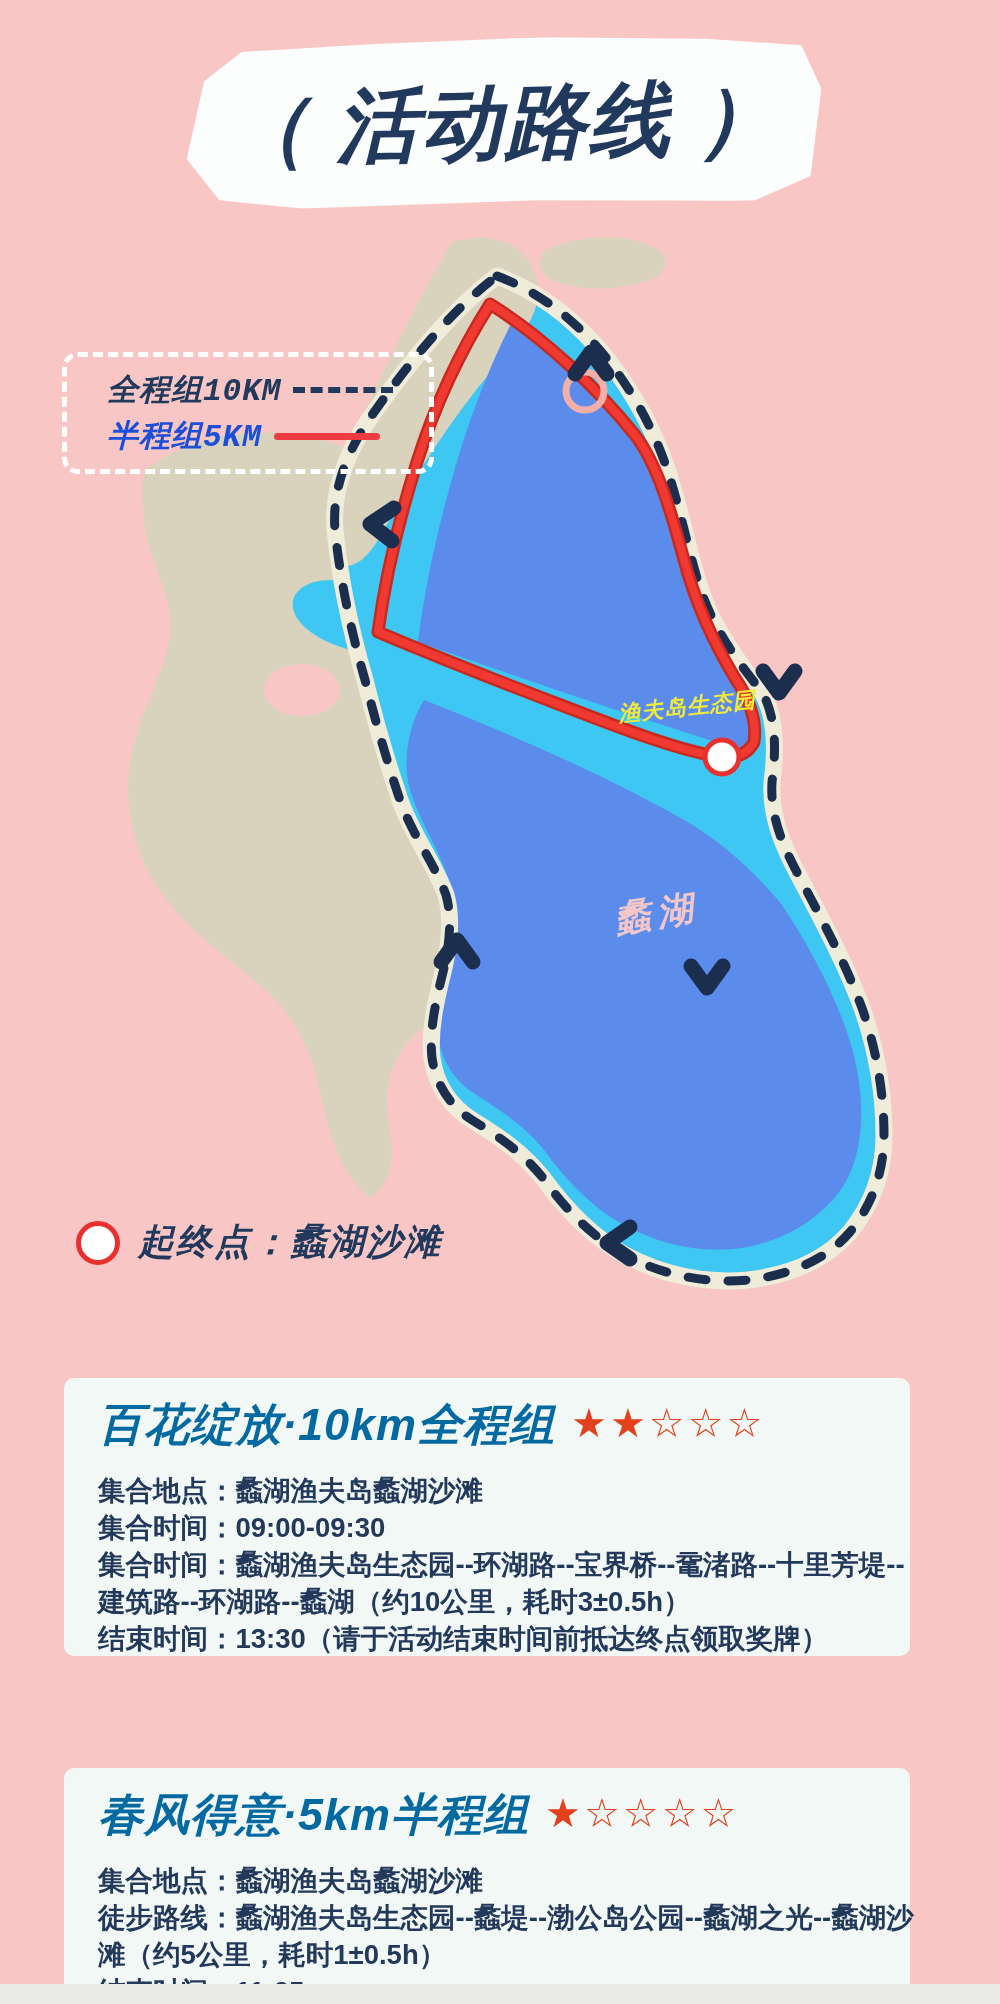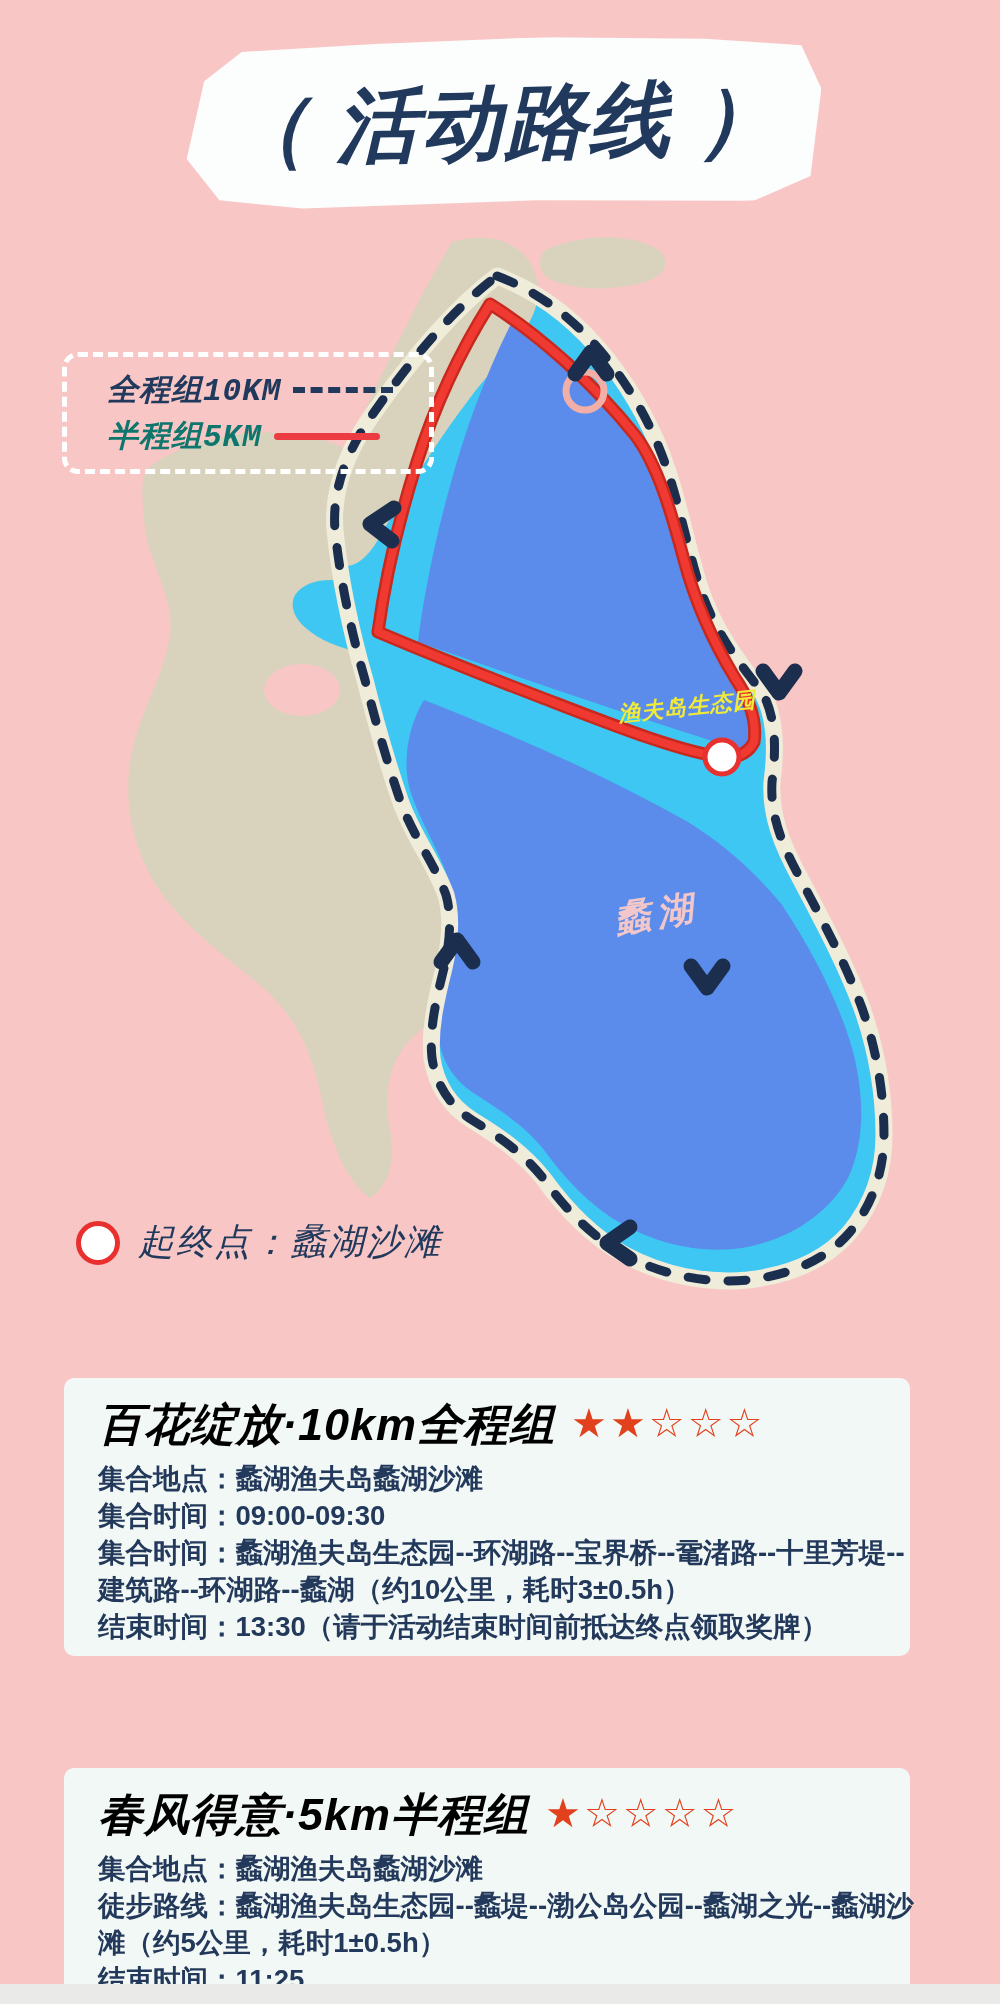--- a/index.html
+++ b/index.html
@@ -19,47 +19,47 @@
     letter-spacing:2px;white-space:nowrap;transform:translateY(2px);
   }
   
   .legend-box{
     position:absolute;left:62px;top:352px;width:322px;height:102px;
     border:5px dashed #FFFFFF;border-radius:16px;padding:10px 0 0 40px;
   }
   .legend-row{height:46px;display:flex;align-items:center;white-space:nowrap;font-family:Liberation Mono, monospace;}
   .legend-label{font-size:31px;font-weight:900;font-style:italic;letter-spacing:1px;}
   .legend-label.full{color:#20395C;}
-  .legend-label.half{color:#0f766e;}
+  .legend-label.half{color:#1d4ed8;}
   .legend-dash{display:inline-block;width:100px;border-top:6px dashed #20395C;margin-left:12px;}
   .legend-solid{display:inline-block;width:106px;height:7px;background:#ED3B43;border-radius:4px;margin-left:12px;}
   
   .poi-label{
     position:absolute;left:618px;top:692px;font-size:22px;font-weight:900;font-style:italic;
     color:#F0EA3A;letter-spacing:1px;transform:rotate(-6deg);white-space:nowrap;
   }
   .lake-label{
     position:absolute;left:614px;top:890px;font-size:36px;font-weight:900;font-style:italic;
     color:#F3C7C9;letter-spacing:7px;transform:rotate(-9deg);white-space:nowrap;
   }
   
   .start-legend{position:absolute;left:76px;top:1218px;display:flex;align-items:center;}
   .start-circle{width:34px;height:34px;border-radius:50%;background:#FFFFFF;border:5px solid #E8312E;}
-  .start-text{margin-left:18px;font-size:36px;font-weight:400;font-style:italic;color:#20395C;letter-spacing:2px;white-space:nowrap;}
+  .start-text{margin-left:18px;font-size:36px;font-weight:700;font-style:italic;color:#20395C;letter-spacing:2px;white-space:nowrap;}
   
   .card{
     position:absolute;left:64px;width:846px;background:#F2F8F5;border-radius:10px;
     padding:16px 0 0 34px;box-sizing:border-box;
   }
   .card-1{top:1378px;height:278px;}
   .card-2{top:1768px;height:339px;}
   .card-title-row{display:flex;align-items:center;height:62px;white-space:nowrap;}
-  .card-title{font-size:45px;font-weight:900;font-style:italic;color:#000000;letter-spacing:1px;}
+  .card-title{font-size:45px;font-weight:900;font-style:italic;color:#0369a1;letter-spacing:1px;}
   .card-stars{margin-left:16px;font-size:40px;font-weight:700;color:#E2411E;letter-spacing:3px;transform:translateY(-2px);}
-  .card-body{margin-top:4px;}
+  .card-body{margin-top:16px;}
   .card-line{font-size:27.5px;font-weight:700;color:#23395B;line-height:37px;white-space:nowrap;}
   
   .bottom-strip{position:absolute;left:0;bottom:0;width:1000px;height:20px;background:#EAEAE8;}
   svg{position:absolute;left:0;top:0;}
 </style>
 </head>
 <body>
 
 <div class="poster">
 

